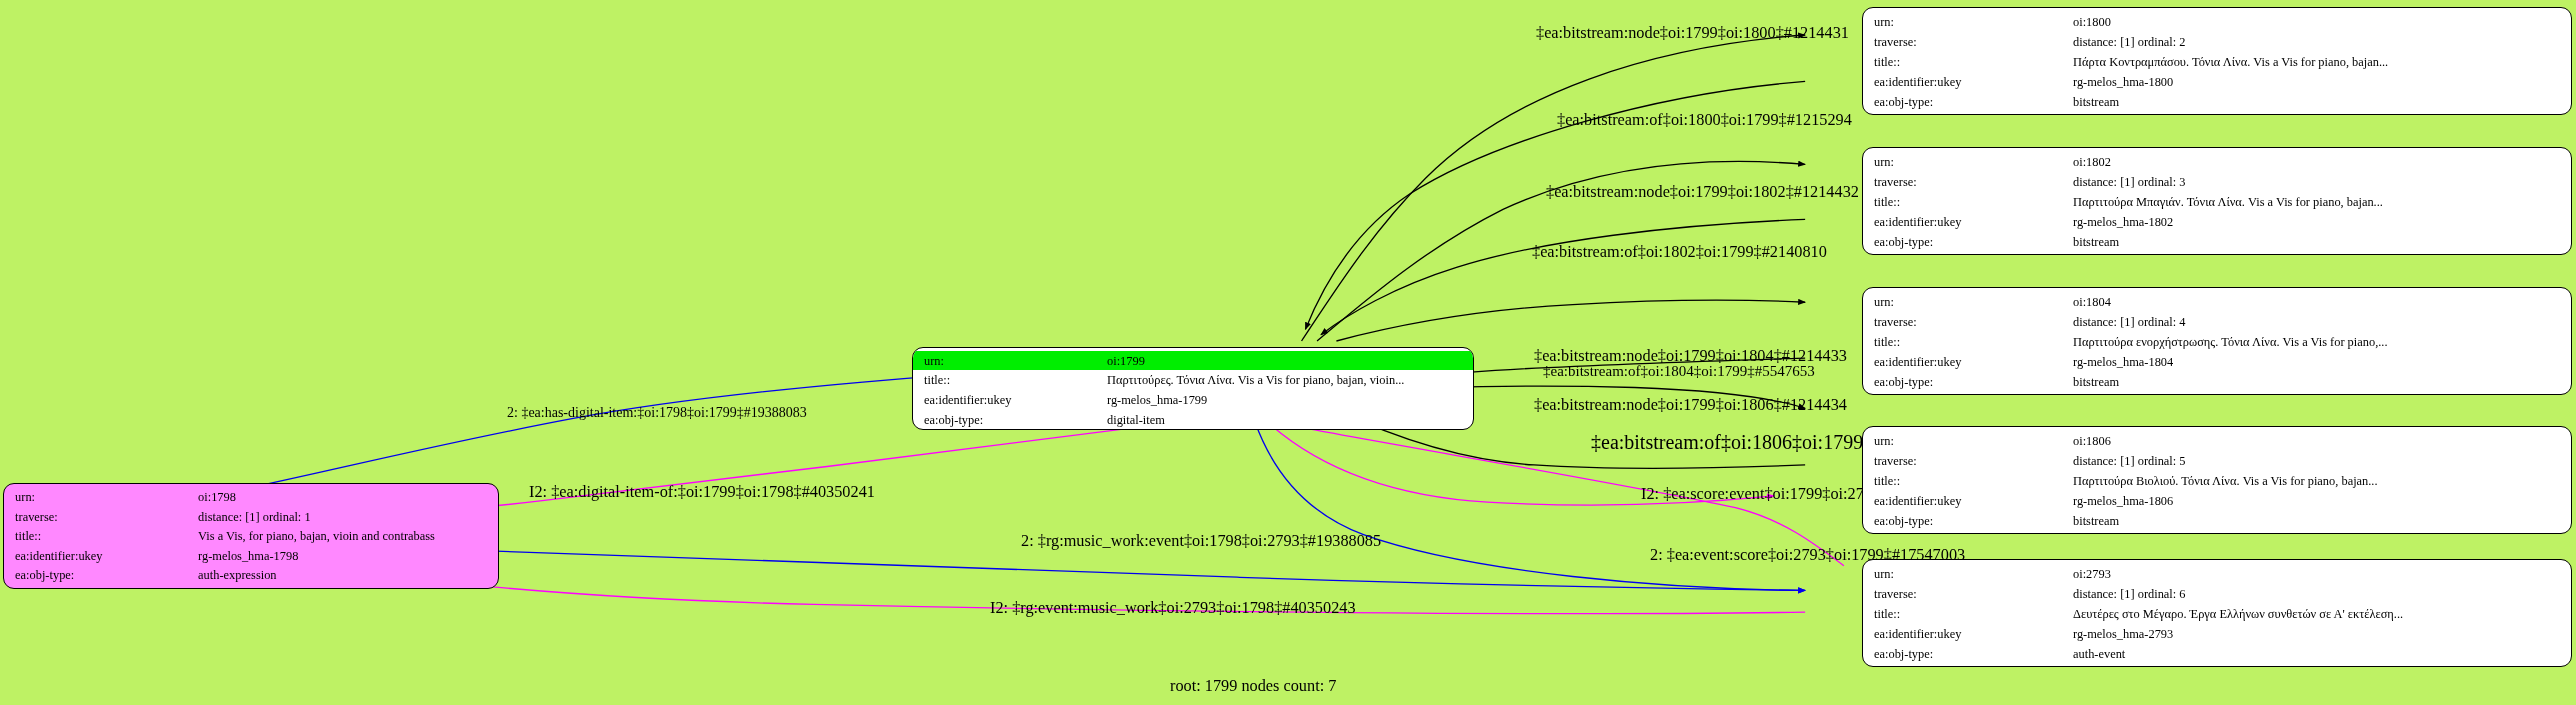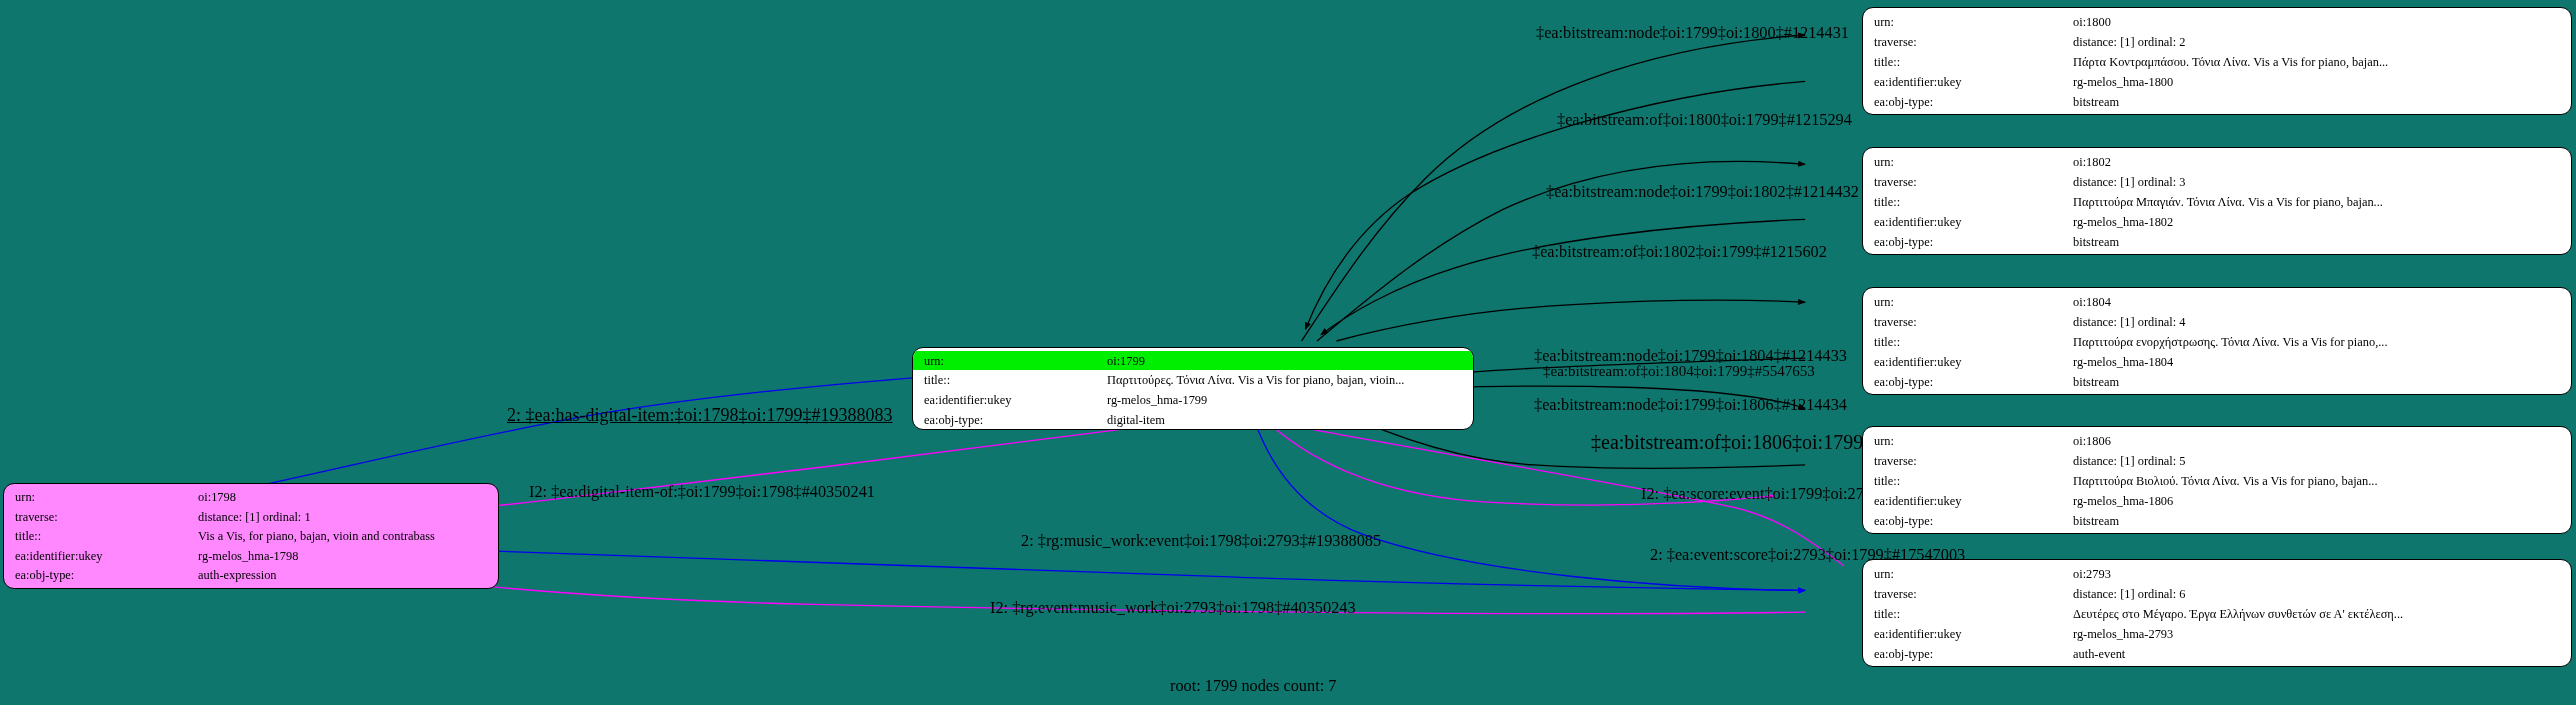--- a/index.html
+++ b/index.html
@@ -1,17 +1,17 @@
 <!DOCTYPE html>
 <html style="font-size:12.4px"><head>
 <meta charset="utf-8">
 <style>
   html,body{margin:0;padding:0;background:#ffffff;}
   body{font-family:"Liberation Serif","DejaVu Serif",serif;color:#000;}
-  #stage{position:relative;width:2576px;height:706px;overflow:hidden;background:#0f766e;}
+  #stage{position:relative;width:2576px;height:706px;overflow:hidden;background:#bef264;}
   svg.edges{position:absolute;left:0;top:0;width:2576px;height:706px;pointer-events:none;}
 
   .node{position:absolute;box-sizing:border-box;border:1.2px solid #000;border-radius:11px;background:#fff;overflow:hidden;}
   .node .rows{display:block;padding:5.4px 0 5.4px 0;}
   .row{display:flex;align-items:baseline;line-height:1.0;white-space:nowrap;gap:44px;}
   .row .k{flex:0 0 auto;padding-left:11px;}
   .row .v{flex:0 0 auto;}
 
   
   .rec .row{height:22px;}
@@ -79,27 +79,27 @@
 
       <path d="M2380,730 C2340,700 2300,670 2240,655 C2100,625 1830,580 1660,548" marker-end="url(#ahM)"></path>
 
       <path d="M2330,790 C2000,795 1500,790 1050,780 C700,772 430,740 320,712" marker-end="url(#ahM)"></path>
     </g>
   </svg>
 
   <div class="lbl blk" style="left:1536px;top:25px;font-size:16.3px;">‡ea:bitstream:node‡oi:1799‡oi:1800‡#1214431</div>
   <div class="lbl blk" style="left:1557px;top:112px;font-size:16.3px;">‡ea:bitstream:of‡oi:1800‡oi:1799‡#1215294</div>
   <div class="lbl blk" style="left:1546px;top:184px;font-size:16.3px;">‡ea:bitstream:node‡oi:1799‡oi:1802‡#1214432</div>
-  <div class="lbl blk" style="left:1532px;top:244px;font-size:16.3px;">‡ea:bitstream:of‡oi:1802‡oi:1799‡#1215602</div>
+  <div class="lbl blk" style="left:1532px;top:244px;font-size:16.3px;">‡ea:bitstream:of‡oi:1802‡oi:1799‡#2140810</div>
   <div class="lbl blk" style="left:1534px;top:348px;font-size:16.3px;">‡ea:bitstream:node‡oi:1799‡oi:1804‡#1214433</div>
   <div class="lbl blk" style="left:1543px;top:364px;font-size:15px;">‡ea:bitstream:of‡oi:1804‡oi:1799‡#5547653</div>
   <div class="lbl blk" style="left:1534px;top:397px;font-size:16.3px;">‡ea:bitstream:node‡oi:1799‡oi:1806‡#1214434</div>
   <div class="lbl blk" style="left:1591px;top:432px;font-size:20px;">‡ea:bitstream:of‡oi:1806‡oi:1799‡#1215960</div>
 
-  <div class="lbl blk" style="left:507px;top:406px;font-size:18px;text-decoration:underline;">2: ‡ea:has-digital-item:‡oi:1798‡oi:1799‡#19388083</div>
+  <div class="lbl blk" style="left:507px;top:406px;font-size:14px;">2: ‡ea:has-digital-item:‡oi:1798‡oi:1799‡#19388083</div>
   <div class="lbl blk" style="left:529px;top:484px;font-size:16.3px;">I2: ‡ea:digital-item-of:‡oi:1799‡oi:1798‡#40350241</div>
   <div class="lbl blk" style="left:1641px;top:486px;font-size:16.3px;">I2: ‡ea:score:event‡oi:1799‡oi:2793‡#40350371</div>
   <div class="lbl blk" style="left:1650px;top:547px;font-size:16.3px;">2: ‡ea:event:score‡oi:2793‡oi:1799‡#17547003</div>
   <div class="lbl blk" style="left:1021px;top:533px;font-size:16.3px;">2: ‡rg:music_work:event‡oi:1798‡oi:2793‡#19388085</div>
   <div class="lbl blk" style="left:990px;top:600px;font-size:16.3px;">I2: ‡rg:event:music_work‡oi:2793‡oi:1798‡#40350243</div>
 
   <div class="node green rec" style="left:912px;top:347px;width:562px;height:83px;">
     <div class="rows" style="padding-top:3.1px;">
       <div class="row rowhead" style="height:19.4px;align-items:center;">
         <span class="k">urn:</span>

